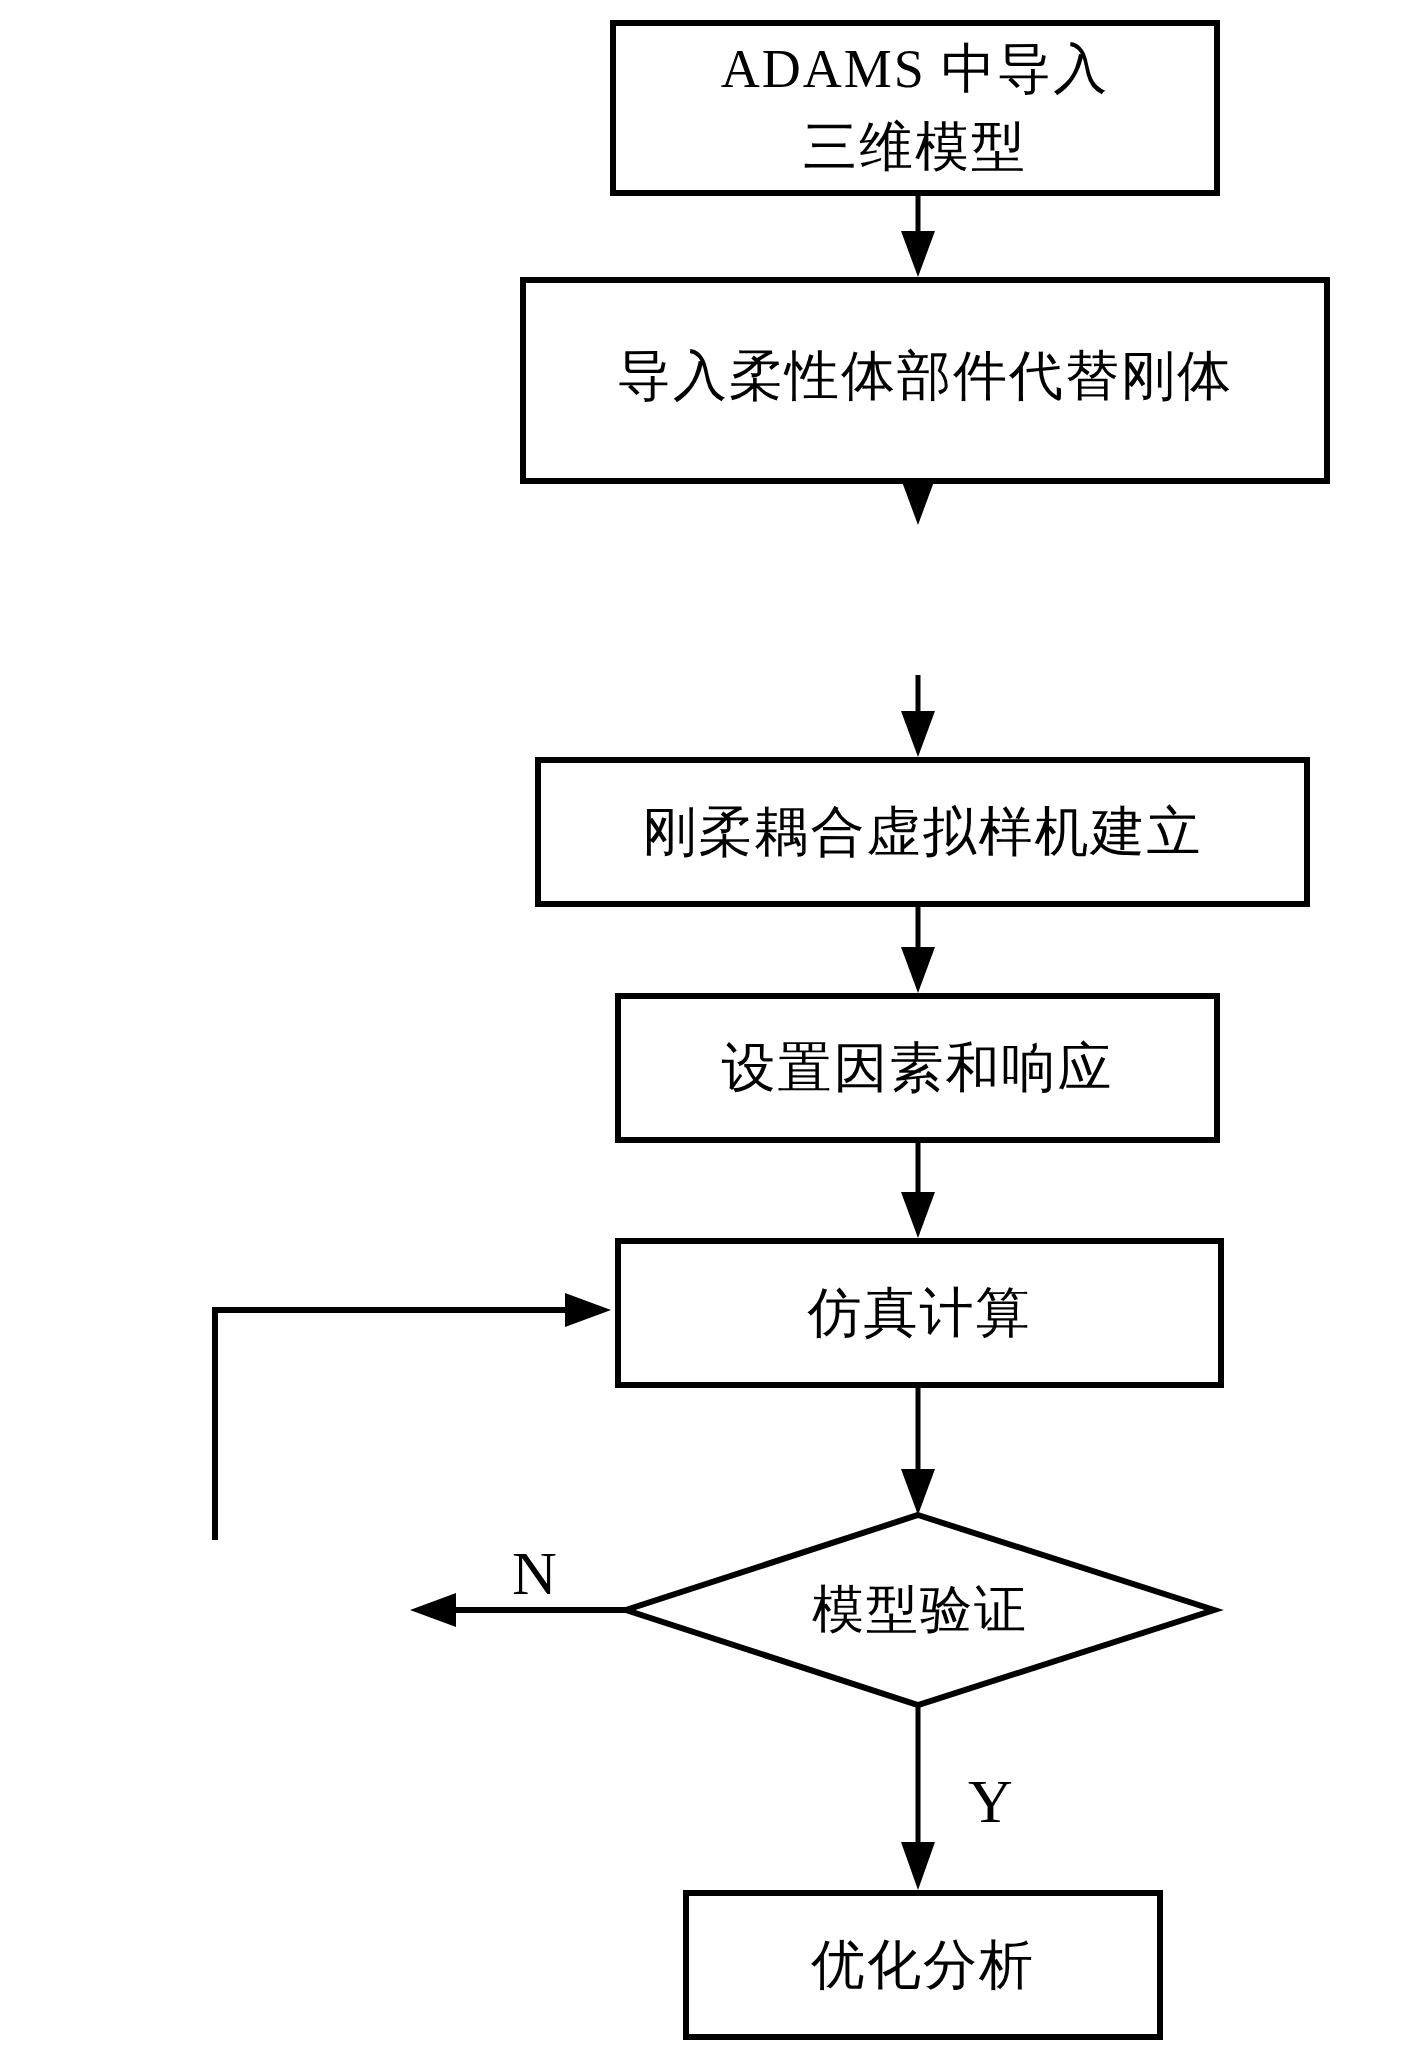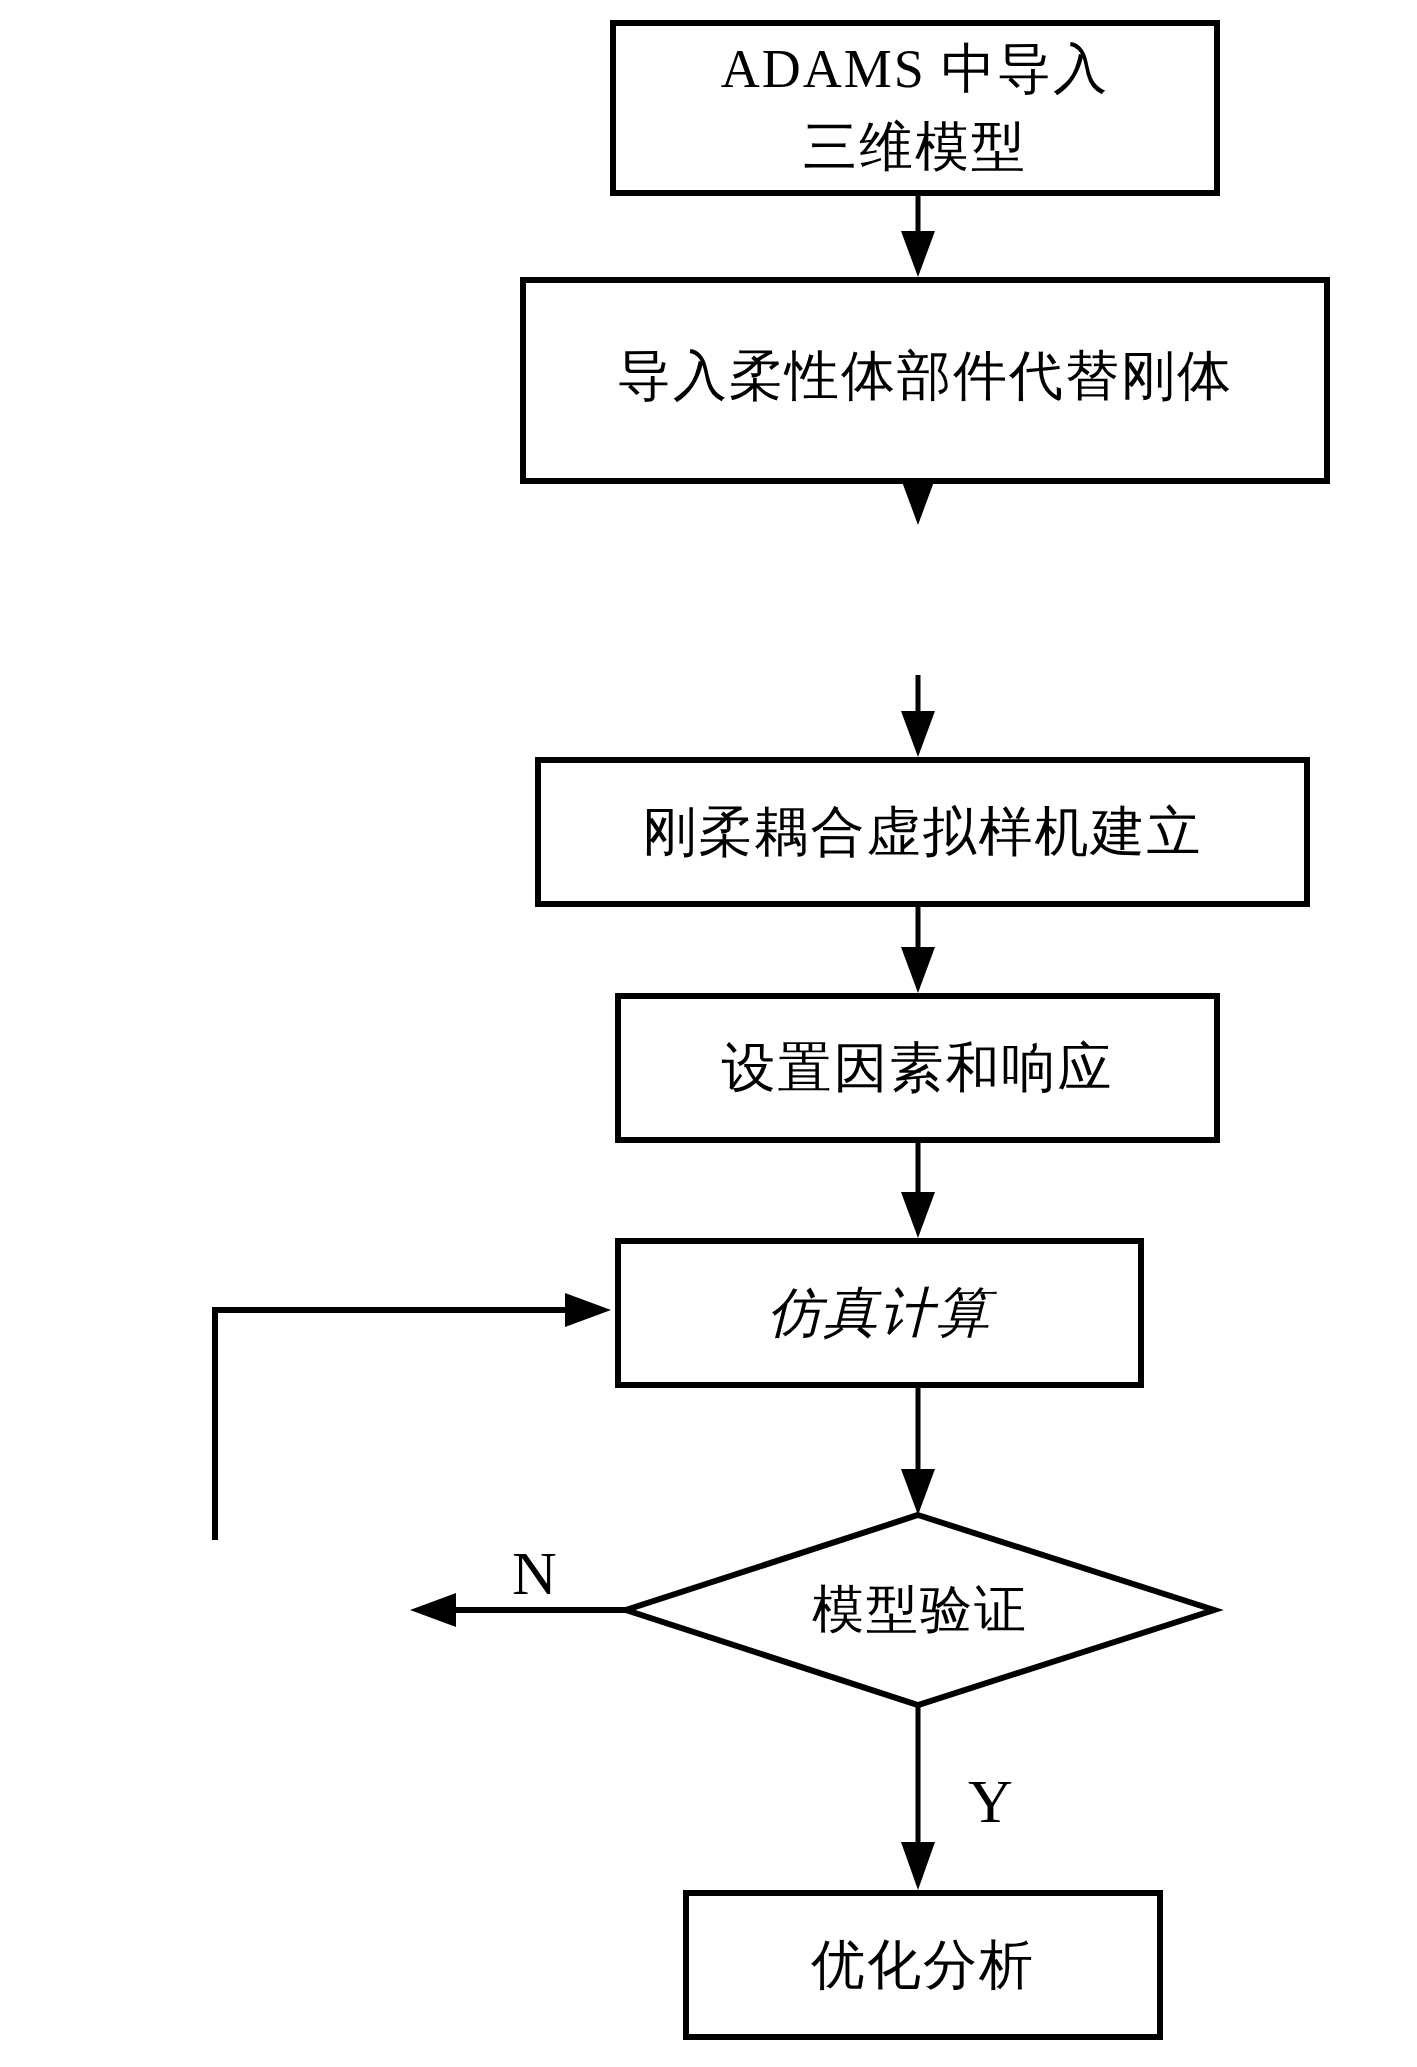--- a/index.html
+++ b/index.html
@@ -39,21 +39,21 @@
     letter-spacing: 2px;
     color: #000000;
     white-space: nowrap;
   }
   
   #node-import-3d-model      { left: 610px;  top: 6px;    width: 610px; height: 176px; margin-top: 14px; }
   #node-flexible-body        { left: 520px;  top: 277px;  width: 810px; height: 207px; font-family: Liberation Mono, monospace; }
   #node-constraints-loads    { left: 615px;  top: 525px;  width: 605px; height: 150px; }
   #node-rigid-flex-prototype { left: 535px;  top: 757px;  width: 775px; height: 150px; }
   #node-factors-responses    { left: 615px;  top: 993px;  width: 605px; height: 150px; }
-  #node-simulation           { left: 615px;  top: 1238px; width: 529px; height: 150px; font-style: italic; }
+  #node-simulation           { left: 615px;  top: 1238px; width: 609px; height: 150px; }
   #node-modify-model         { left: 23px;   top: 1540px; width: 383px; height: 137px; }
   #node-optimization         { left: 683px;  top: 1890px; width: 480px; height: 150px; }
 
   .diamond-label {
     position: absolute;
     left: 626px;
     top: 1515px;
     width: 588px;
     height: 190px;
     display: flex;

